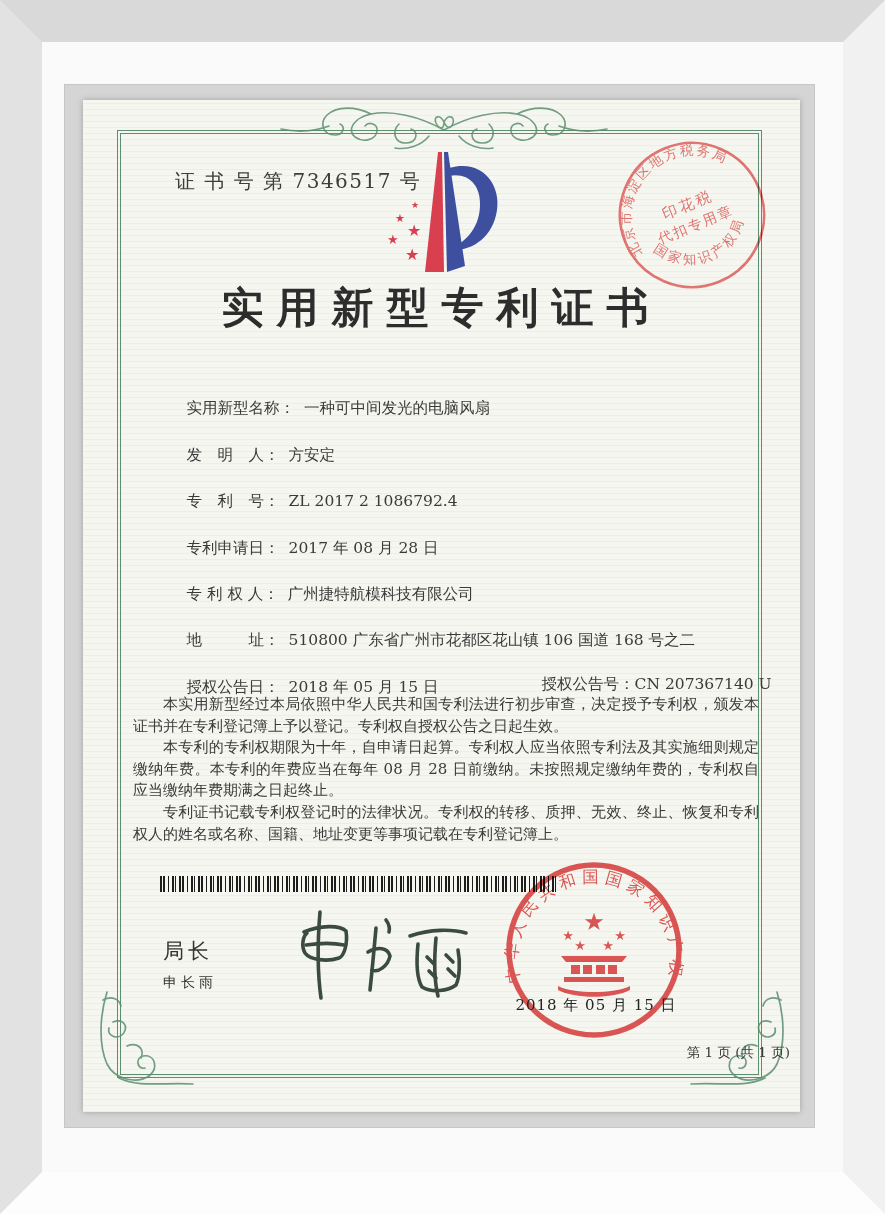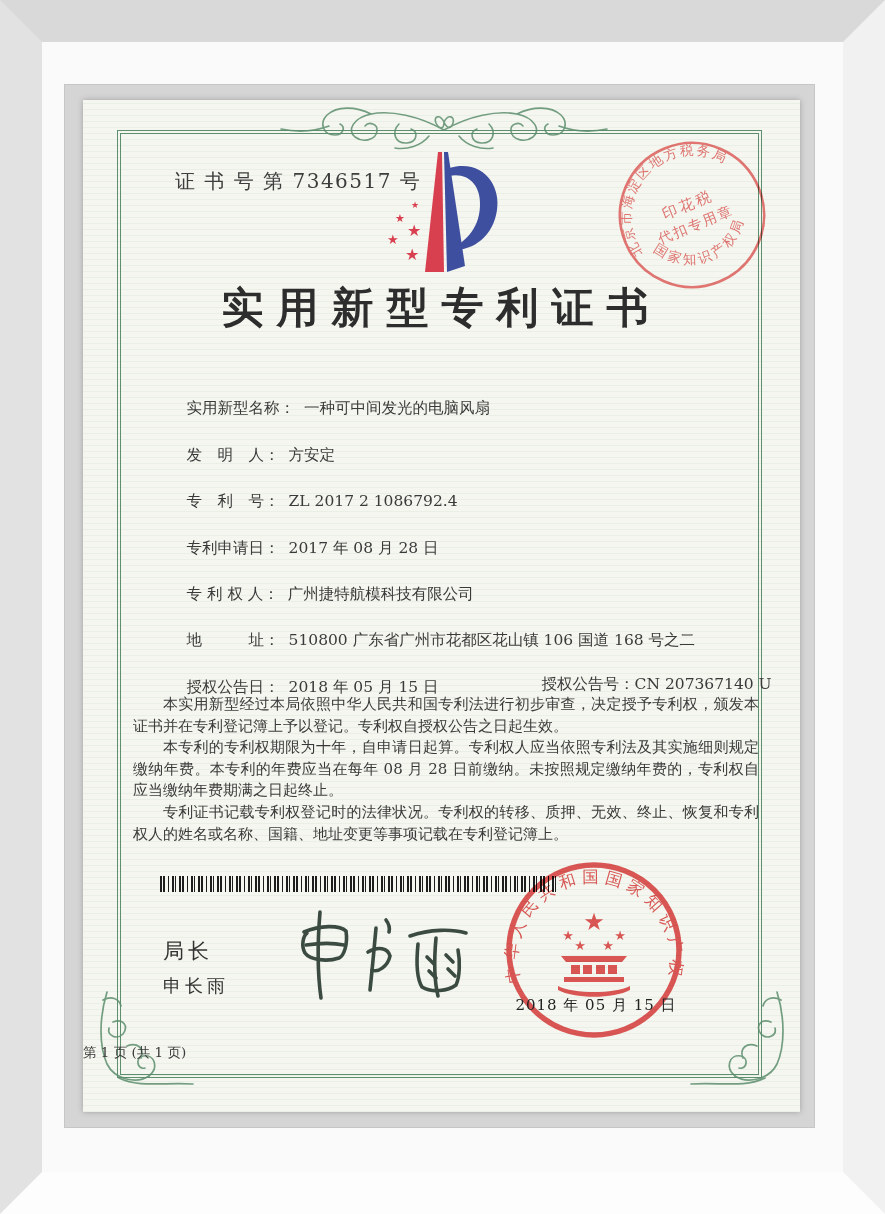--- a/index.html
+++ b/index.html
@@ -45,34 +45,34 @@
   .paras p { text-indent:2em; }
 
   .barcode { position:absolute; left:77px; top:776px; width:396px; height:16px;
     background:repeating-linear-gradient(90deg,
       #1d1d1d 0 2px, #f4f6ef 2px 3px, #1d1d1d 3px 5px, #f4f6ef 5px 8px,
       #1d1d1d 8px 9px, #f4f6ef 9px 12px, #1d1d1d 12px 14px, #f4f6ef 14px 15px,
       #1d1d1d 15px 16px, #f4f6ef 16px 19px); }
 
   .director-title { position:absolute; left:80px; top:837px; font-size:21px;
     letter-spacing:4px; color:#333; }
-  .director-name  { position:absolute; left:80px; top:874px; font-size:18px;
+  .director-name  { position:absolute; left:80px; top:874px; font-size:14px;
     letter-spacing:4px; color:#333; }
 
   .signature { position:absolute; left:205px; top:800px; }
 
   .big-seal { position:absolute; left:421px; top:760px; opacity:.92;
     mix-blend-mode:multiply; }
   .seal-date { position:absolute; left:425px; top:896px; width:176px; text-align:center;
     font-size:15px; color:#222; letter-spacing:1px; z-index:5; white-space:pre; }
 
   .tax-stamp { position:absolute; left:530px; top:36px; transform:rotate(-22deg);
     opacity:.9; mix-blend-mode:multiply; }
 
-  .footer { position:absolute; left:0; right:10px; top:944px; text-align:left;
+  .footer { position:absolute; left:16px; right:10px; top:944px; text-align:right;
     font-size:13.5px; color:#3a3a3a; white-space:pre; }
 
   .logo { position:absolute; left:300px; top:44px; }
 </style>
 </head>
 <body>
 
 <div id="scene">
   <div id="frame"></div>
   <div id="mat"></div>

